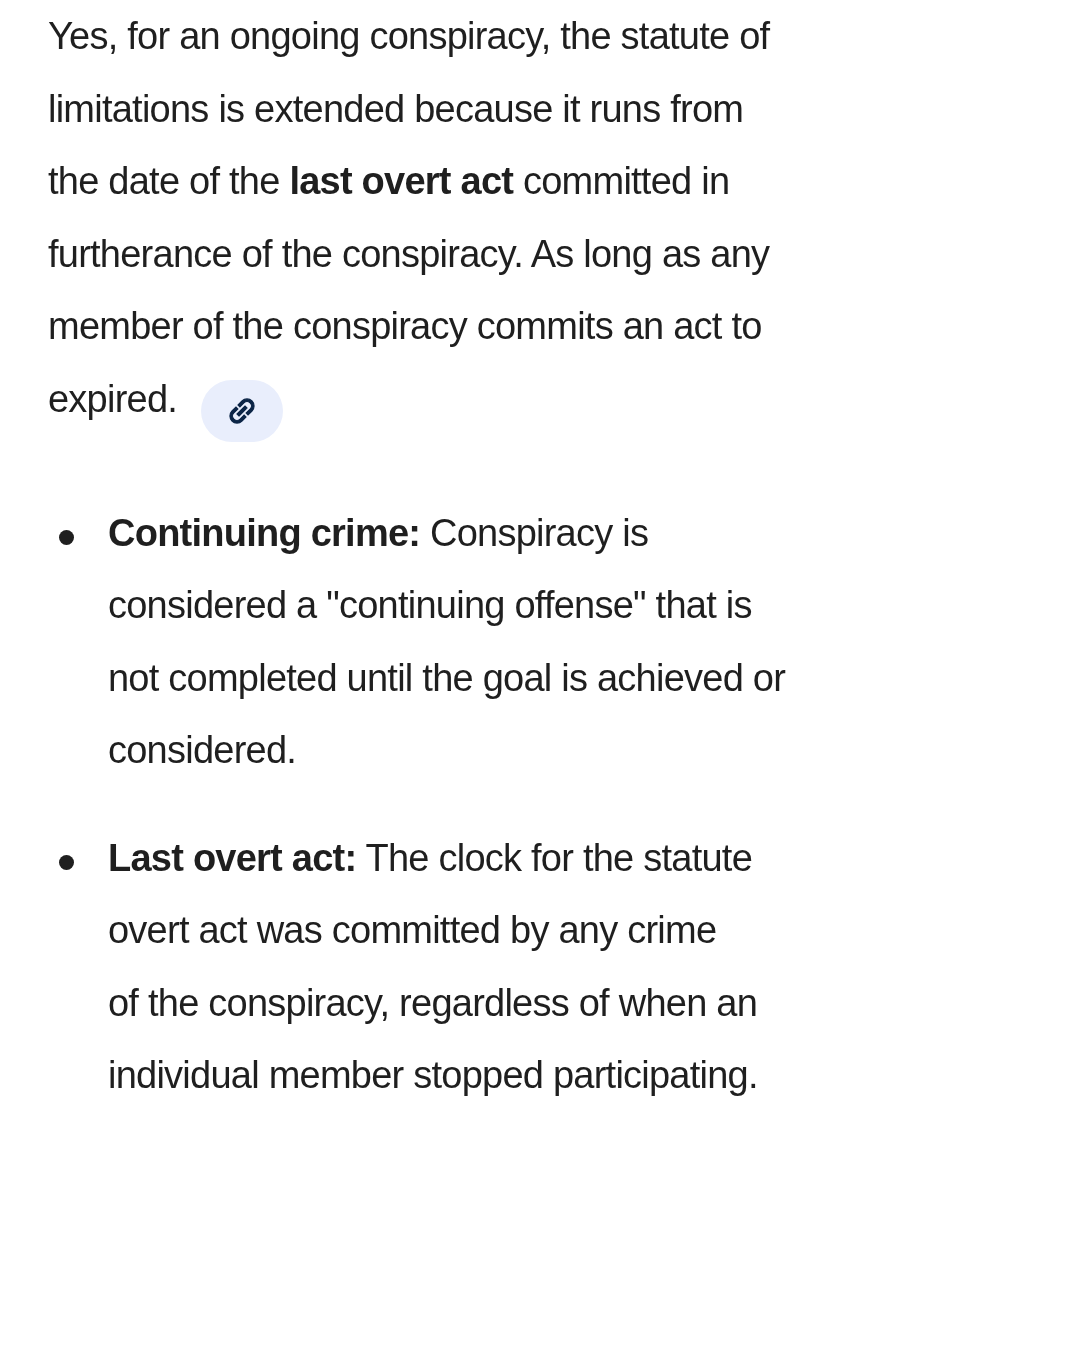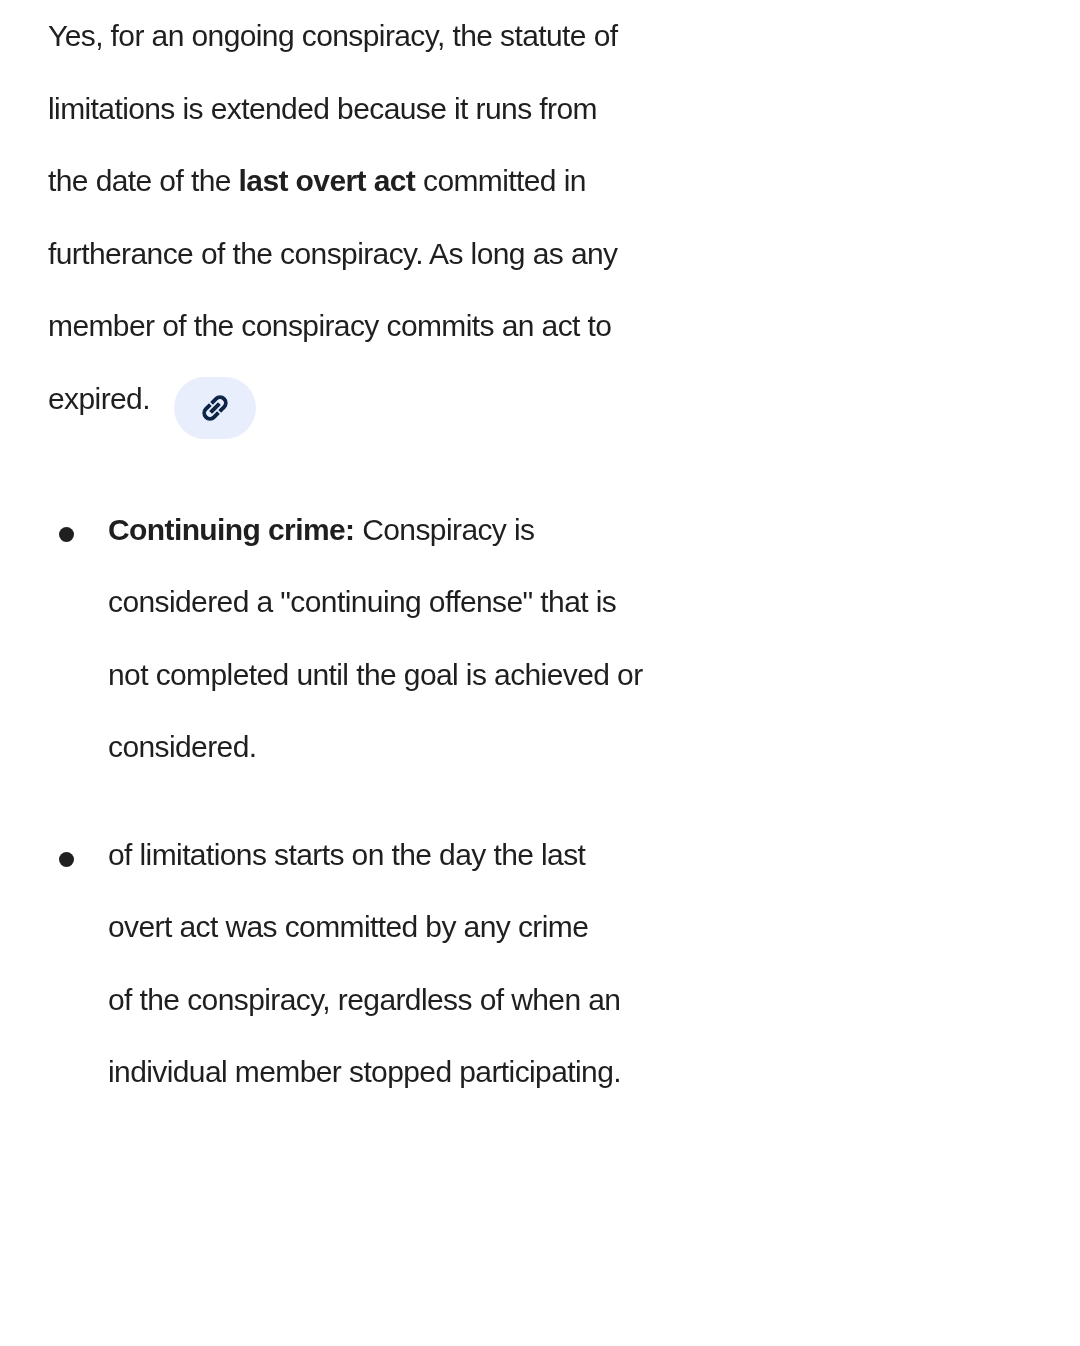--- a/index.html
+++ b/index.html
@@ -11,21 +11,21 @@
     width: 1080px;
     height: 1346px;
     overflow: hidden;
     font-family: "Liberation Sans", sans-serif;
     color: var(--text, #1f1f1f);
   }
   .content {
     padding: 0 44px 0 48px;
   }
   .para-line, .bullet-line {
-    font-size: 30px;
+    font-size: 38px;
     line-height: 72.5px;
     letter-spacing: -0.02em;
     white-space: nowrap;
   }
   .bold { font-weight: bold; }
   .chip {
     display: inline-flex;
     align-items: center;
     justify-content: center;
     width: 82px;
@@ -82,20 +82,20 @@
     <div class="bullet-item">
       <span class="bullet-dot"></span>
       <div class="bullet-line"><span class="bold">Continuing crime:</span><span> Conspiracy is</span></div>
       <div class="bullet-line">considered a "continuing offense" that is</div>
       <div class="bullet-line">not completed until the goal is achieved or</div>
       <div class="bullet-line">considered.</div>
     </div>
 
     <div class="bullet-item">
       <span class="bullet-dot"></span>
-      <div class="bullet-line">of limitations starts on the day the last</div>
+      <div class="bullet-line"><span class="bold">Last overt act:</span><span> The clock for the statute</span></div>
       <div class="bullet-line">overt act was committed by any crime</div>
       <div class="bullet-line">of the conspiracy, regardless of when an</div>
       <div class="bullet-line">individual member stopped participating.</div>
     </div>
 
   </div>
 </div>
 
 </body></html>

